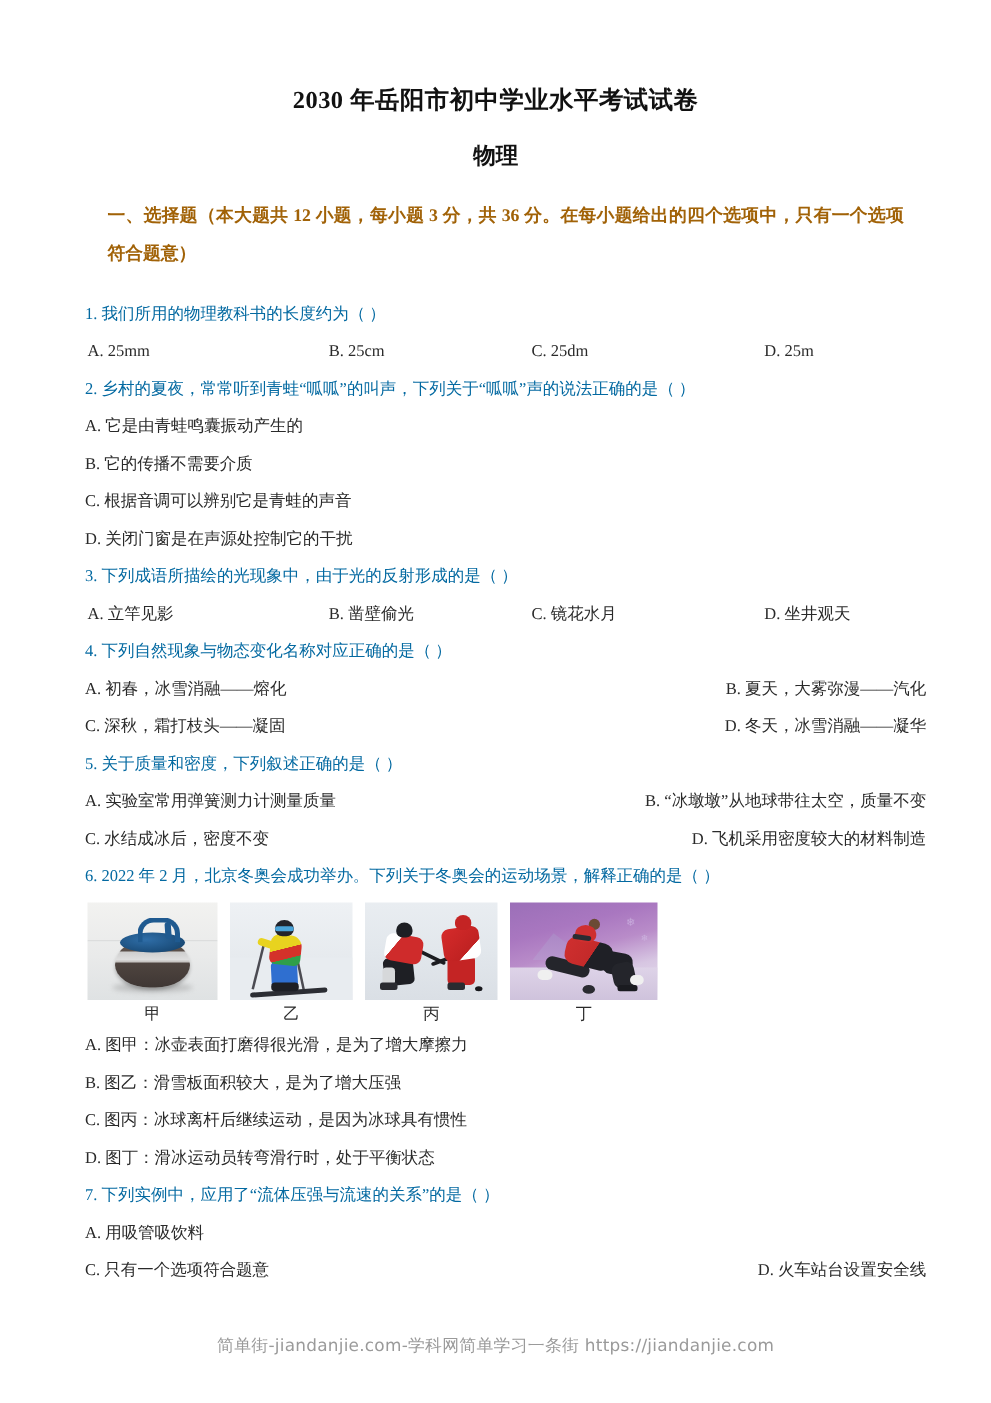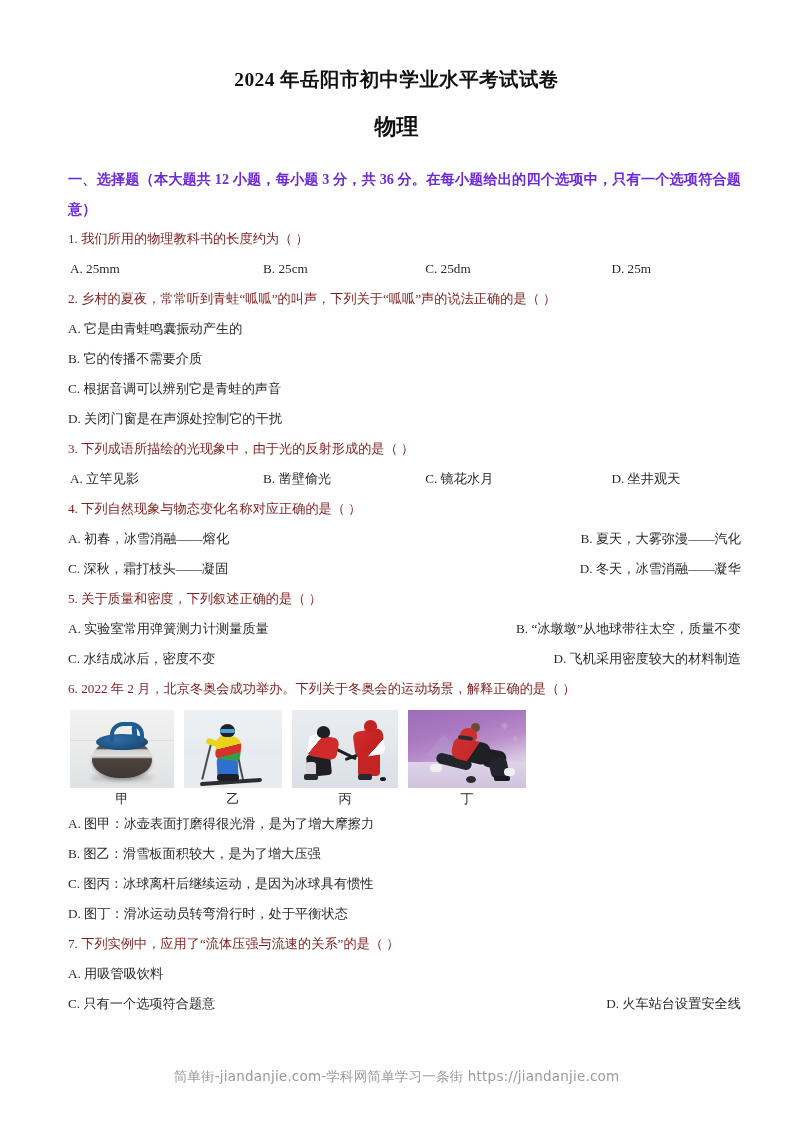--- a/index.html
+++ b/index.html
@@ -24,45 +24,45 @@
     text-align: center;
     font-size: 19.5px;
     font-weight: bold;
     letter-spacing: 0.4px;
     margin: 0;
     padding-top: 66px;
     color: #111;
   }
   .doc-subtitle {
     text-align: center;
-    font-size: 22px;
+    font-size: 18px;
     font-weight: bold;
     margin: 0;
     padding-top: 19px;
     color: #111;
   }
   .content {
     padding: 0 52px 0 68px;
     margin-top: 22px;
   }
   .section-heading {
     font-size: 14.2px;
     font-weight: bold;
     line-height: 30px;
-    color: #6d28d9;
+    color: #a16207;
     text-align: justify;
-    margin: 0;
+    margin: 18px;
   }
   .question {
     margin-top: 0;
   }
   .q-stem {
     font-size: 13.2px;
     line-height: 30px;
-    color: #7f1d1d;
+    color: #0369a1;
     margin: 0;
   }
   .opts {
     display: flex;
     width: 100%;
     margin: 0;
   }
   .opts.cols4 > .opt {
     width: 25%;
     box-sizing: border-box;
@@ -218,21 +218,21 @@
     color: #9a9a9a;
     font-family: "DejaVu Sans", "Liberation Sans", sans-serif;
     letter-spacing: 0.2px;
   }
 </style>
 </head>
 <body>
 
 <div class="page">
 
-  <h1 class="doc-title">2024 年岳阳市初中学业水平考试试卷</h1>
+  <h1 class="doc-title">2030 年岳阳市初中学业水平考试试卷</h1>
   <h2 class="doc-subtitle">物理</h2>
 
   <div class="content">
 
     <p class="section-heading">一、选择题（本大题共 12 小题，每小题 3 分，共 36 分。在每小题给出的四个选项中，只有一个选项符合题意）</p>
 
     <div class="question">
       <p class="q-stem">1. 我们所用的物理教科书的长度约为（      ）</p>
       <div class="opts cols4">
         <div class="opt">A. 25mm</div>

